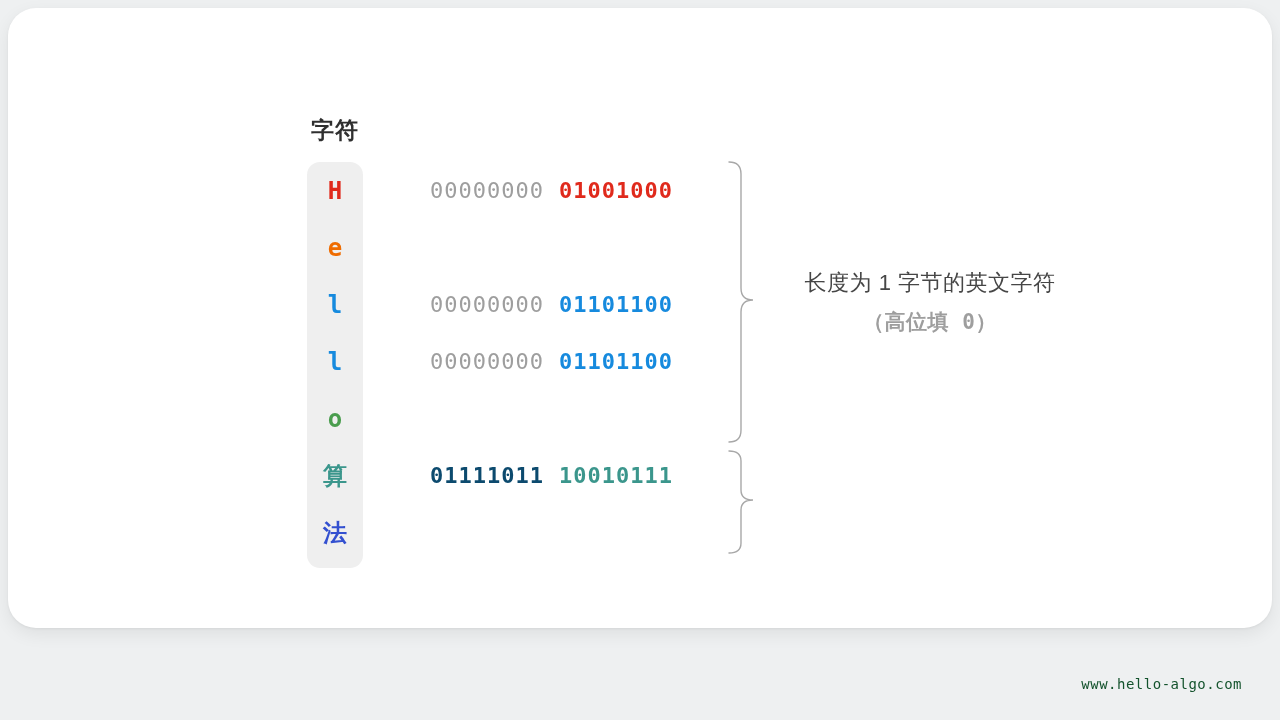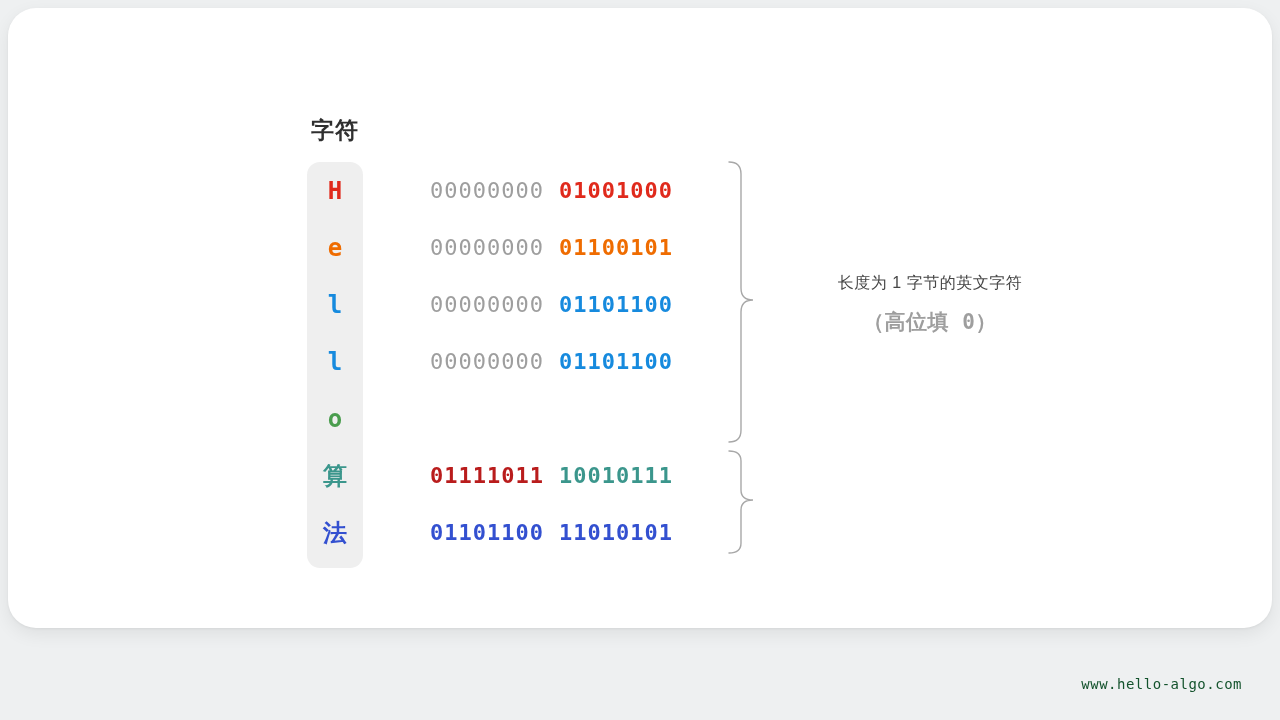--- a/index.html
+++ b/index.html
@@ -37,21 +37,21 @@
   .bits {
     position: absolute; left: 430px; height: 30px; line-height: 30px;
     font-family: "DejaVu Sans Mono", "Liberation Mono", monospace;
     font-size: 22px; letter-spacing: 1px; white-space: pre;
   }
   .byte2 { font-weight: bold; margin-left: 15px; }
   .byte1.bold { font-weight: bold; }
   .brace { position: absolute; }
   .brace path { fill: none; stroke: #a8a8a8; stroke-width: 1.4; stroke-linecap: round; }
   .annot {
-    position: absolute; text-align: center; font-size: 16px; color: #464646;
+    position: absolute; text-align: center; font-size: 22px; color: #464646;
     height: 30px; line-height: 30px; letter-spacing: 0.5px;
   }
   .annot-muted {
     color: #9e9e9e; font-weight: bold;
     font-family: "DejaVu Sans Mono", "Liberation Mono", monospace;
     font-size: 21px;
   }
   .watermark {
     position: absolute; right: 38px; top: 674px; height: 20px; line-height: 20px;
     font-family: "DejaVu Sans Mono", "Liberation Mono", monospace;
@@ -67,40 +67,38 @@
   <div class="hdr hdr-char">字符</div>
 
   <div class="char-col-bg"></div>
 
   <div class="row" style="top:176px">
     <span class="char-cell" style="color: rgb(224, 42, 28);">H</span>
     <span class="bits"><span class="byte1" style="color: rgb(158, 158, 158);">00000000</span><span class="byte2" style="color: rgb(224, 42, 28);">01001000</span></span>
   </div>
   <div class="row" style="top:233px">
     <span class="char-cell" style="color: rgb(239, 108, 0);">e</span>
-    <span class="bits"><span class="byte1" style="color: rgb(158, 158, 158);">00000000</span><span class="byte2" style="color: rgb(239, 108, 0);">01100101</span></span>
   </div>
   <div class="row" style="top:290px">
     <span class="char-cell" style="color: rgb(22, 138, 222);">l</span>
     <span class="bits"><span class="byte1" style="color: rgb(158, 158, 158);">00000000</span><span class="byte2" style="color: rgb(22, 138, 222);">01101100</span></span>
   </div>
   <div class="row" style="top:347px">
     <span class="char-cell" style="color: rgb(22, 138, 222);">l</span>
     <span class="bits"><span class="byte1" style="color: rgb(158, 158, 158);">00000000</span><span class="byte2" style="color: rgb(22, 138, 222);">01101100</span></span>
   </div>
   <div class="row" style="top:404px">
     <span class="char-cell" style="color: rgb(74, 157, 78);">o</span>
   </div>
   <div class="row" style="top:461px">
     <span class="char-cell" style="color: rgb(59, 150, 140);">算</span>
-    <span class="bits"><span class="byte1 bold" style="color: #b91c1c;">01111011</span><span class="byte2" style="color: rgb(59, 150, 140);">10010111</span></span>
+    <span class="bits"><span class="byte1 bold" style="color: #0c4a6e;">01111011</span><span class="byte2" style="color: rgb(59, 150, 140);">10010111</span></span>
   </div>
   <div class="row" style="top:518px">
     <span class="char-cell" style="color: rgb(51, 80, 208);">法</span>
-    <span class="bits"><span class="byte1 bold" style="color: rgb(51, 80, 208);">01101100</span><span class="byte2" style="color: rgb(51, 80, 208);">11010101</span></span>
   </div>
 
   <svg class="brace" style="left:722px; top:161px;" width="34" height="282" viewBox="0 0 34 282">
     <path d="M7,1 Q19,1 19,13 L19,127 Q19,139 31,139 Q19,139 19,151 L19,269 Q19,281 7,281"></path>
   </svg>
   <svg class="brace" style="left:722px; top:450px;" width="34" height="105" viewBox="0 0 34 105">
     <path d="M7,1 Q19,1 19,11 L19,40 Q19,50 31,50 Q19,50 19,60 L19,93 Q19,103 7,103"></path>
   </svg>
 
   <div class="annot" style="left:760px; top:268px; width:340px;">长度为 1 字节的英文字符</div>

